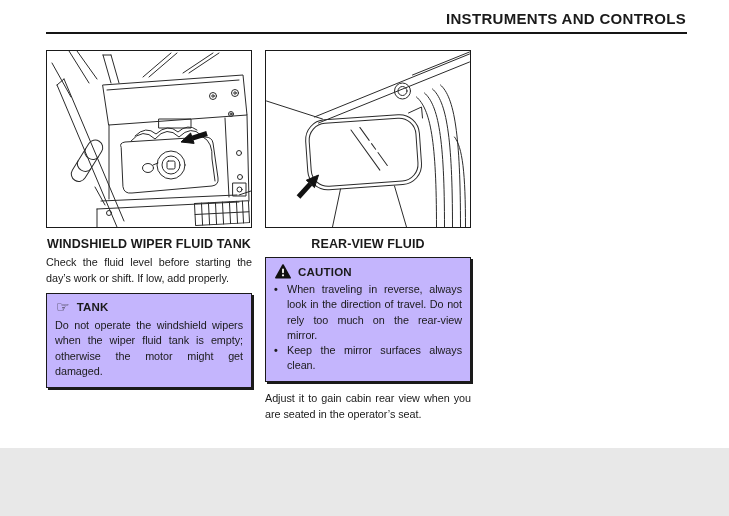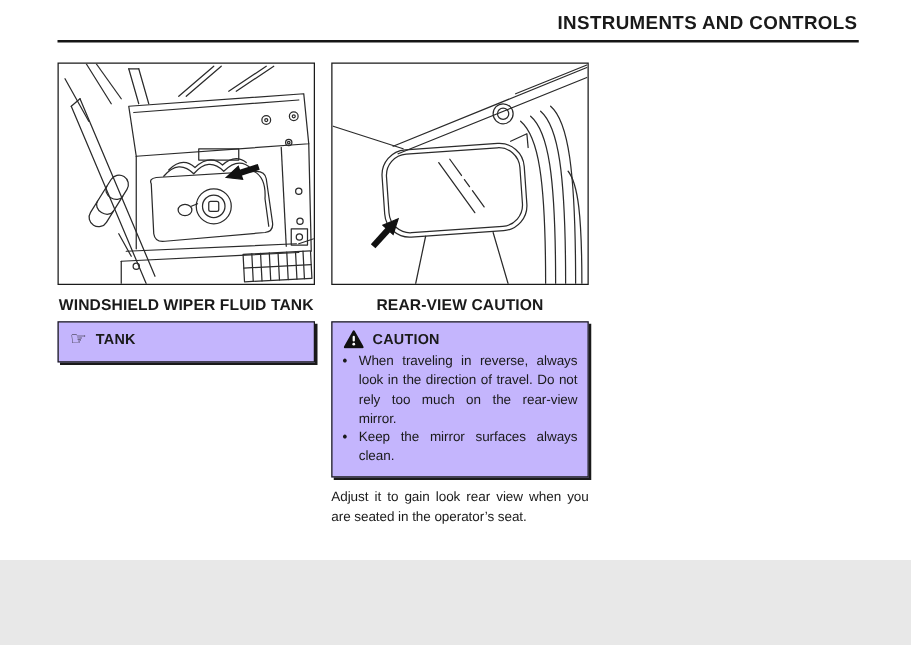--- a/index.html
+++ b/index.html
@@ -143,26 +143,28 @@
         </g>
 
         <g>
           <path d="M145.4,87.2 L160,82.5" stroke="#111" stroke-width="5" fill="none"></path>
           <polygon points="134,91 147.1,92.4 143.6,82" fill="#111" stroke="#111" stroke-width="1"></polygon>
         </g>
       </svg>
     </div>
 
     <h2>WINDSHIELD WIPER FLUID TANK</h2>
+    <p class="body">Check the fluid level before starting the day’s work or shift. If low, add properly.</p>
 
     <div class="notice note-box">
       <div class="notice-label">
         <span class="hand-glyph">☞</span>
         <span>TANK</span>
       </div>
+      <p class="notice-text">Do not operate the windshield wipers when the wiper fluid tank is empty; otherwise the motor might get damaged.</p>
     </div>
   </div>
 
   <div class="col col-right">
     <div class="figure">
       <svg viewBox="0 0 203 176">
         <g class="art">
 
           <path d="M0,50 L56,68"></path>
           <path d="M48,66 L203,3"></path>
@@ -191,21 +193,21 @@
             <path d="M128,135 L140,176"></path>
         </g>
 
         <g>
           <path d="M43.9,132.9 L32,146" stroke="#111" stroke-width="5" fill="none"></path>
           <polygon points="52,124 48,136.6 39.8,129.2" fill="#111" stroke="#111" stroke-width="1"></polygon>
         </g>
       </svg>
     </div>
 
-    <h2>REAR-VIEW CAUTION</h2>
+    <h2>REAR-VIEW FLUID</h2>
 
     <div class="notice caution-box">
       <div class="notice-label">
         <span class="warn-icon">
           <svg width="16" height="15" viewBox="0 0 16 15">
             <polygon points="8,1 15.2,13.8 0.8,13.8" fill="#111" stroke="#111" stroke-width="1.6" stroke-linejoin="round"></polygon>
             <rect x="7.1" y="4.6" width="1.8" height="4.6" rx="0.9" fill="#fff"></rect>
             <circle cx="8" cy="11.3" r="1.1" fill="#fff"></circle>
           </svg>
         </span>
@@ -214,18 +216,18 @@
       <div class="bullet-row">
         <span class="bullet-dot">•</span>
         <span class="bullet-text">When traveling in reverse, always look in the direction of travel. Do not rely too much on the rear-view mirror.</span>
       </div>
       <div class="bullet-row">
         <span class="bullet-dot">•</span>
         <span class="bullet-text">Keep the mirror surfaces always clean.</span>
       </div>
     </div>
 
-    <p class="body">Adjust it to gain look rear view when you are seated in the operator’s seat.</p>
+    <p class="body">Adjust it to gain cabin rear view when you are seated in the operator’s seat.</p>
   </div>
 
   <div class="footer-left">[C]</div>
   <div class="footer-right">2-26</div>
 </div>
 
 </body></html>

